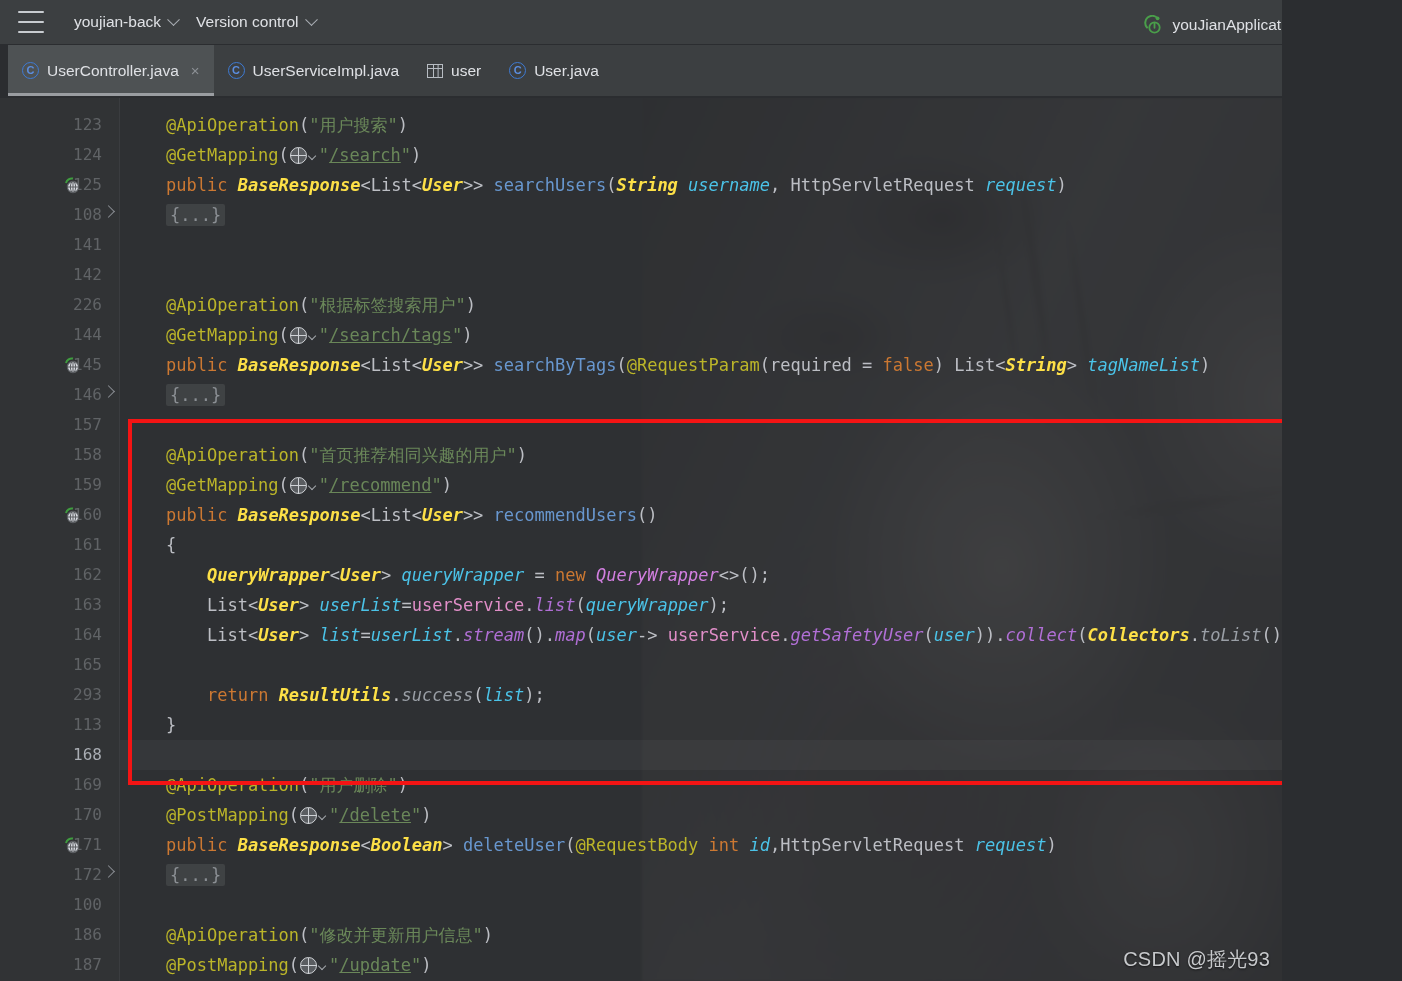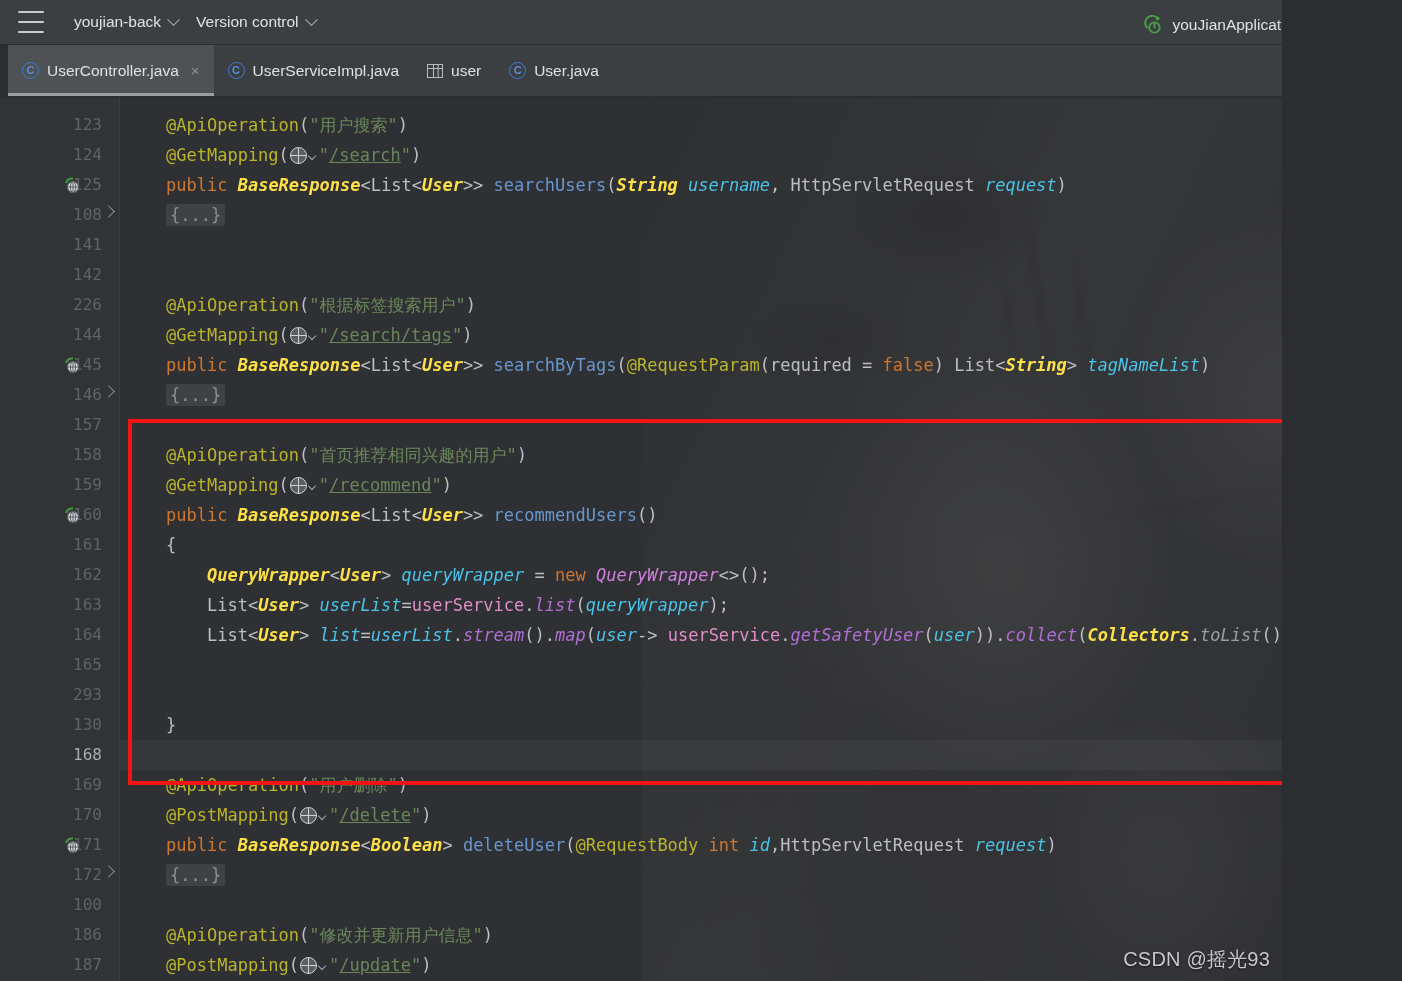--- a/index.html
+++ b/index.html
@@ -368,24 +368,25 @@
         <span class="lnum">164</span>
         <span class="code"><span class="plain">    List&lt;</span><span class="cls">User</span><span class="plain">&gt; </span><span class="local">list</span><span class="plain">=</span><span class="local">userList</span><span class="plain">.</span><span class="imth">stream</span><span class="plain">().</span><span class="imth">map</span><span class="plain">(</span><span class="param">user</span><span class="plain">-&gt; </span><span class="inst">userService</span><span class="plain">.</span><span class="imth">getSafetyUser</span><span class="plain">(</span><span class="param">user</span><span class="plain">)).</span><span class="imth">collect</span><span class="plain">(</span><span class="cls">Collectors</span><span class="plain">.</span><span class="smth">toList</span><span class="plain">());</span></span>
       </div>
 
       <div class="row" style="top:552px">
         <span class="lnum">165</span>
       </div>
 
       <div class="row" style="top:582px">
         <span class="lnum">293</span>
+        <span class="code"><span class="plain">    </span><span class="kw">return</span><span class="plain"> </span><span class="cls">ResultUtils</span><span class="plain">.</span><span class="smth">success</span><span class="plain">(</span><span class="local">list</span><span class="plain">);</span></span>
       </div>
 
       <div class="row" style="top:612px">
-        <span class="lnum">130</span>
+        <span class="lnum">113</span>
         <span class="code"><span class="plain">}</span></span>
       </div>
 
       <div class="row cur" style="top:642px">
         <span class="rowbg"></span>
         <span class="lnum">168</span>
       </div>
 
       <div class="row" style="top:672px">
         <span class="lnum">169</span>

